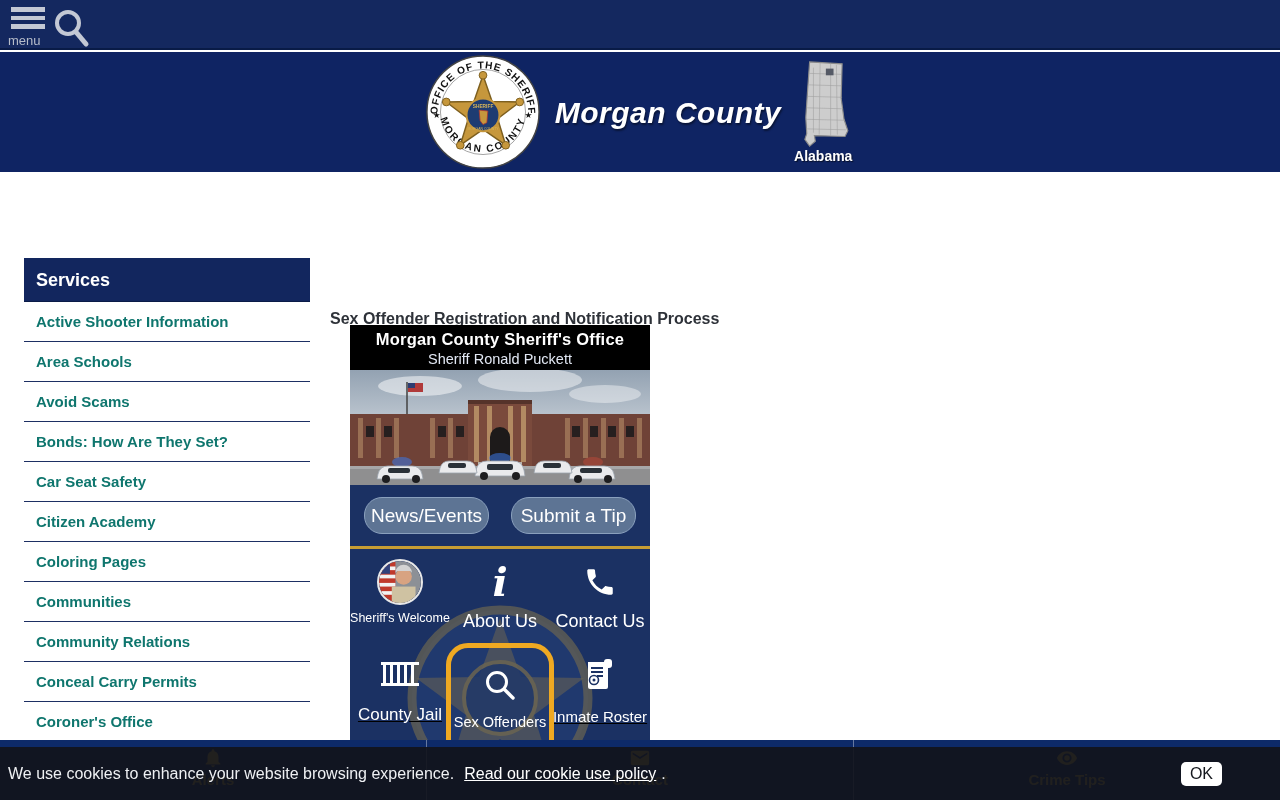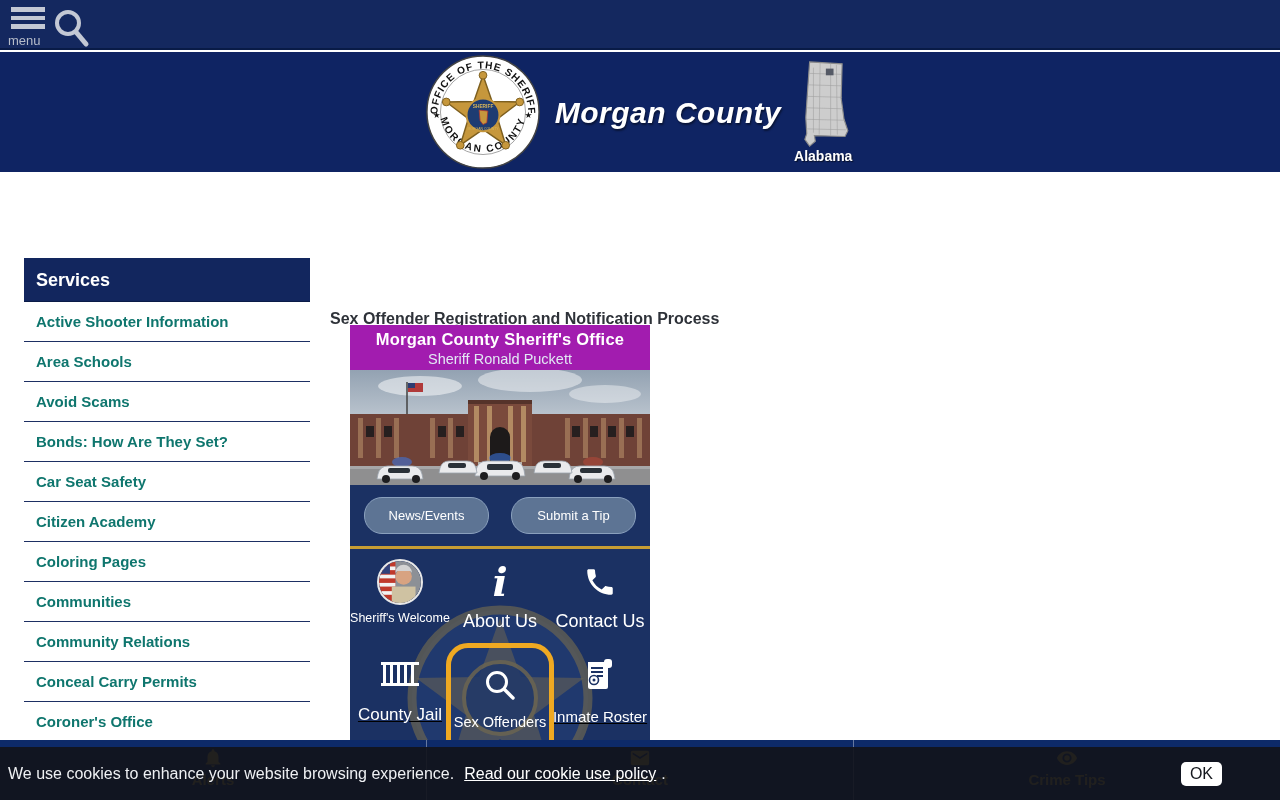--- a/index.html
+++ b/index.html
@@ -35,28 +35,28 @@
   .sidebar li { height:40px; line-height:40px; padding-left:12px; font-size:15px; font-weight:bold;
                 color:#0f766e; border-bottom:1px solid #1d2f63; cursor:pointer; white-space:nowrap; }
 
   
   .page-title { position:absolute; left:330px; top:266px; font-size:16px; font-weight:bold;
                 color:#2e3239; z-index:1;margin-top:44px; }
 
   
   .app-card { position:absolute; left:350px; top:325px; width:300px; height:415px; z-index:1;
               overflow:hidden; }
-  .app-header { height:45px; background:#a21caf; text-align:center; color:#fff; padding-top:5px; }
+  .app-header { height:45px; background:#000000; text-align:center; color:#fff; padding-top:5px; }
   .app-header-l1 { font-size:16.5px; font-weight:bold; letter-spacing:.2px; }
   .app-header-l2 { font-size:14.5px; color:#e2e8f4; margin-top:2px; }
   .app-photo { height:115px; display:block; }
   .app-body { position:relative; height:255px; background:#1b3163; overflow:hidden; }
   .app-btn-row { display:flex; gap:22px; padding:12px 14px 0; position:relative; z-index:2; }
   .app-btn { flex:1; height:37px; border-radius:18px; background:#5d7494; border:1px solid #8aa0bd;
-             color:#fff; font-size:13px; font-family:"Liberation Sans",sans-serif; cursor:pointer; }
+             color:#fff; font-size:19px; font-family:"Liberation Sans",sans-serif; cursor:pointer; }
   .gold-rule { margin-top:12px; height:3px; background:#c79d33; position:relative; z-index:2; }
   .wm { position:absolute; left:50%; top:108px; transform:translateX(-50%); z-index:0; opacity:.45; }
   .tile-row { display:flex; justify-content:space-between; position:relative; z-index:2; }
   .tile-row1 { margin-top:10px; }
   .tile-row2 { margin-top:5px;text-decoration:underline; }
   .tile { width:100px; text-align:center; color:#fff; cursor:pointer; }
   .tile-iconbox { height:46px; display:flex; align-items:center; justify-content:center; }
   .tile-label-sm { font-size:12.5px; line-height:1.16; margin-top:6px; }
   .tile-label-lg { font-size:18px; margin-top:6px; }
   .tile-label-md { font-size:17px; margin-top:19px; }

